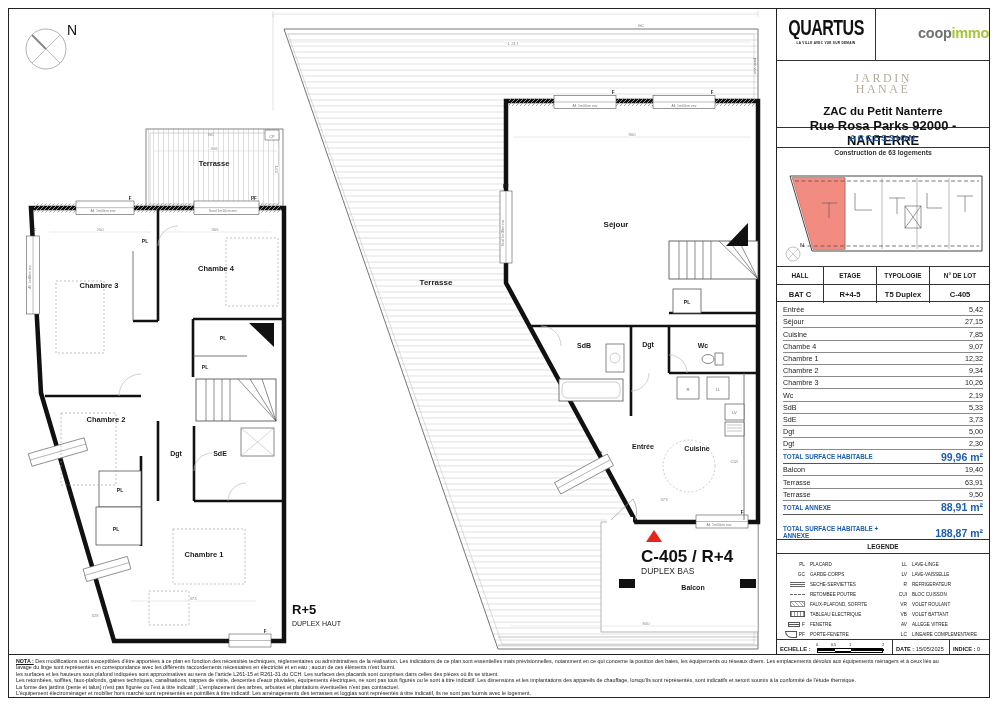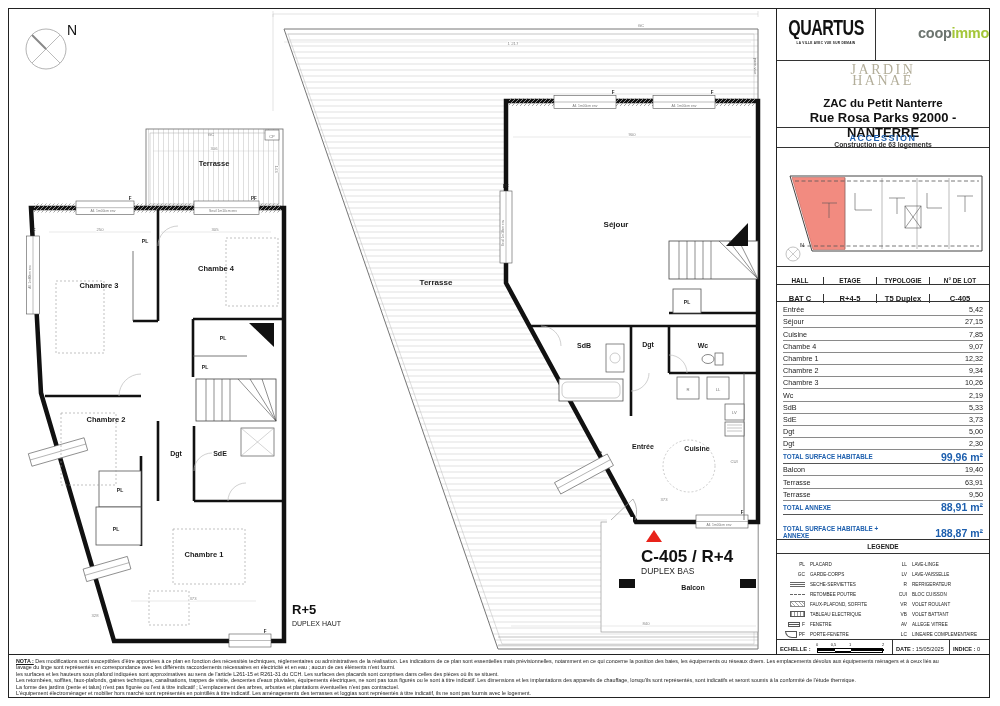--- a/index.html
+++ b/index.html
@@ -16,28 +16,28 @@
   .panel .sec{position:absolute;left:0;width:100%;box-sizing:border-box;}
   .logos{top:0;height:52px;border-bottom:1px solid #333;}
   .logo-div{position:absolute;left:98px;top:0;width:1px;height:52px;background:#333;}
   .quartus{position:absolute;left:0;top:7px;width:98px;text-align:center;}
   .q-name{font-size:16px;font-weight:800;letter-spacing:-0.5px;transform:scaleY(1.35);transform-origin:top;color:#111;}
   .q-tag{font-size:3.1px;font-weight:bold;letter-spacing:0.3px;color:#111;margin-top:7px;}
   .coopimmo{position:absolute;left:98px;top:16px;width:114px;text-align:right;font-size:14.5px;font-weight:600;letter-spacing:-0.3px;}
   .coop{color:#6d7570;}
   .immo{color:#a4c639;}
   .project{top:52px;height:67px;border-bottom:1px solid #333;text-align:center;}
-  .jardin{margin-top:4px;font-family:"Liberation Serif",serif;font-size:14px;letter-spacing:2.5px;color:#b3ae9a;line-height:10.5px;}
+  .jardin{margin-top:12px;font-family:"Liberation Serif",serif;font-size:12px;letter-spacing:2.5px;color:#b3ae9a;line-height:10.5px;}
   .zac{font-size:11.5px;font-weight:bold;color:#111;margin-top:11px;}
   .addr{font-size:13px;font-weight:bold;color:#111;margin-top:1px;}
   .constr{font-size:6.8px;font-weight:bold;color:#333;margin-top:1px;}
   .accession{top:119px;height:20px;border-bottom:1px solid #333;text-align:center;line-height:20px;font-size:9px;font-weight:bold;letter-spacing:1.5px;color:#1c5fae;}
   .keyplan{top:139px;height:118px;}
   .lot{top:257px;height:36px;border-top:1px solid #333;border-bottom:1px solid #333;}
-  .lot-row{display:flex;height:18px;box-sizing:border-box;align-items:flex-end;}
+  .lot-row{display:flex;height:18px;box-sizing:border-box;}
   .lot-row.hd{border-bottom:0.8px solid #333;font-size:6.4px;font-weight:bold;}
   .lot-row.vl{font-size:7.6px;font-weight:bold;}
   .lot-c{flex:none;display:flex;align-items:center;justify-content:center;box-sizing:border-box;border-right:0.8px solid #333;}
   .lot-c:last-child{border-right:none;}
   .c0{width:47px;}.c1{width:53px;}.c2{width:53px;}.c3{width:60px;}
   .areas{top:293px;height:237px;padding:2px 6px 0 6px;}
   .arow{display:flex;justify-content:space-between;align-items:flex-end;height:12.2px;border-bottom:0.7px solid #8a8a8a;font-size:7.2px;box-sizing:border-box;padding-bottom:1px;}
   .arow .al{color:#222;}
   .arow .av{color:#222;}
   .trow{display:flex;justify-content:space-between;align-items:center;height:14px;border-bottom:0.9px solid #555;box-sizing:border-box;}

